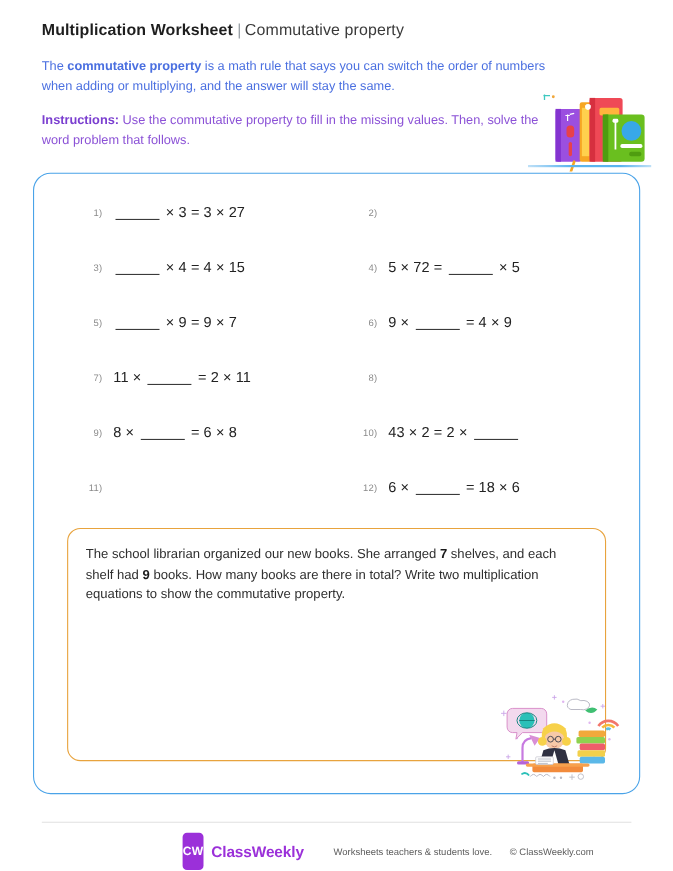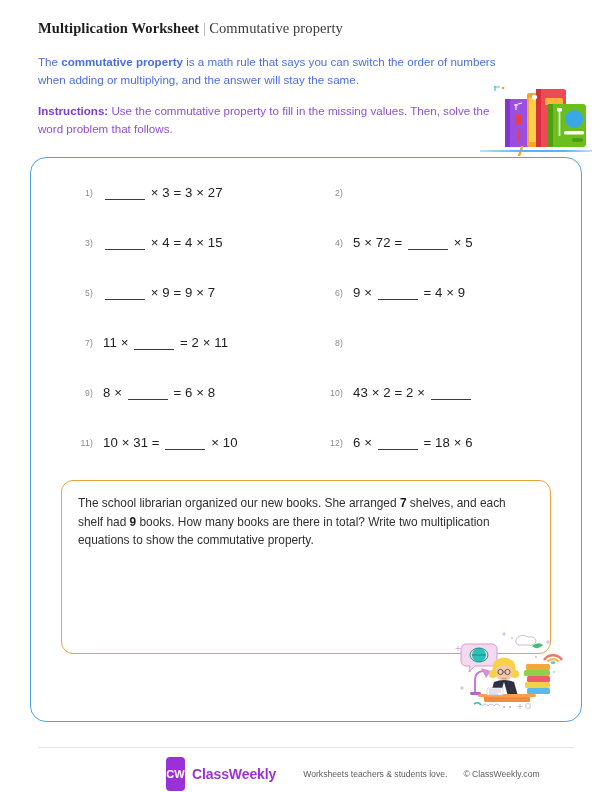--- a/index.html
+++ b/index.html
@@ -24,21 +24,20 @@
     position: absolute;
     left: 38px;
     top: 20px;
     width: 536px;
   }
   .title-row {
     font-size: 14.5px;
     color: #2b2b2b;
     letter-spacing: .1px;
     white-space: nowrap;
-    font-family: Liberation Serif, serif;
   }
   .title-main {
     font-weight: bold;
     color: #1e1e1e;
   }
   .title-sep {
     color: #9aa0a6;
     font-weight: 400;
     margin: 0 3px 0 4px;
   }
@@ -136,21 +135,21 @@
     vertical-align: -3px;
     margin: 0 2px;
   }
 
   
   .word-box {
     position: absolute;
     left: 30px;
     top: 322px;
     width: 490px;
-    height: 174px;
+    height: 212px;
     border: 1.5px solid #e8a33d;
     border-radius: 12px;
     box-sizing: border-box;
     background: #fff;
   }
   .word-text {
     position: absolute;
     left: 16px;
     top: 13px;
     width: 452px;
@@ -306,21 +305,20 @@
         <div class="prob">
           <span class="prob-num">9)</span>
           <span class="prob-eq"><span>8 × </span><span class="blank"></span><span> = 6 × 8</span></span>
         </div>
         <div class="prob">
           <span class="prob-num">10)</span>
           <span class="prob-eq"><span>43 × 2 = 2 × </span><span class="blank"></span><span></span></span>
         </div>
         <div class="prob">
           <span class="prob-num">11)</span>
-          <span class="prob-eq"><span>10 × 31 = </span><span class="blank"></span><span> × 10</span></span>
         </div>
         <div class="prob">
           <span class="prob-num">12)</span>
           <span class="prob-eq"><span>6 × </span><span class="blank"></span><span> = 18 × 6</span></span>
         </div>
       </div>
 
     <div class="word-box">
       <div class="word-text">
         <span>The school librarian organized our new books. She arranged </span><b>7</b><span> shelves, and each shelf had </span><b>9</b><span> books. How many books are there in total? Write two multiplication equations to show the commutative property.</span>

